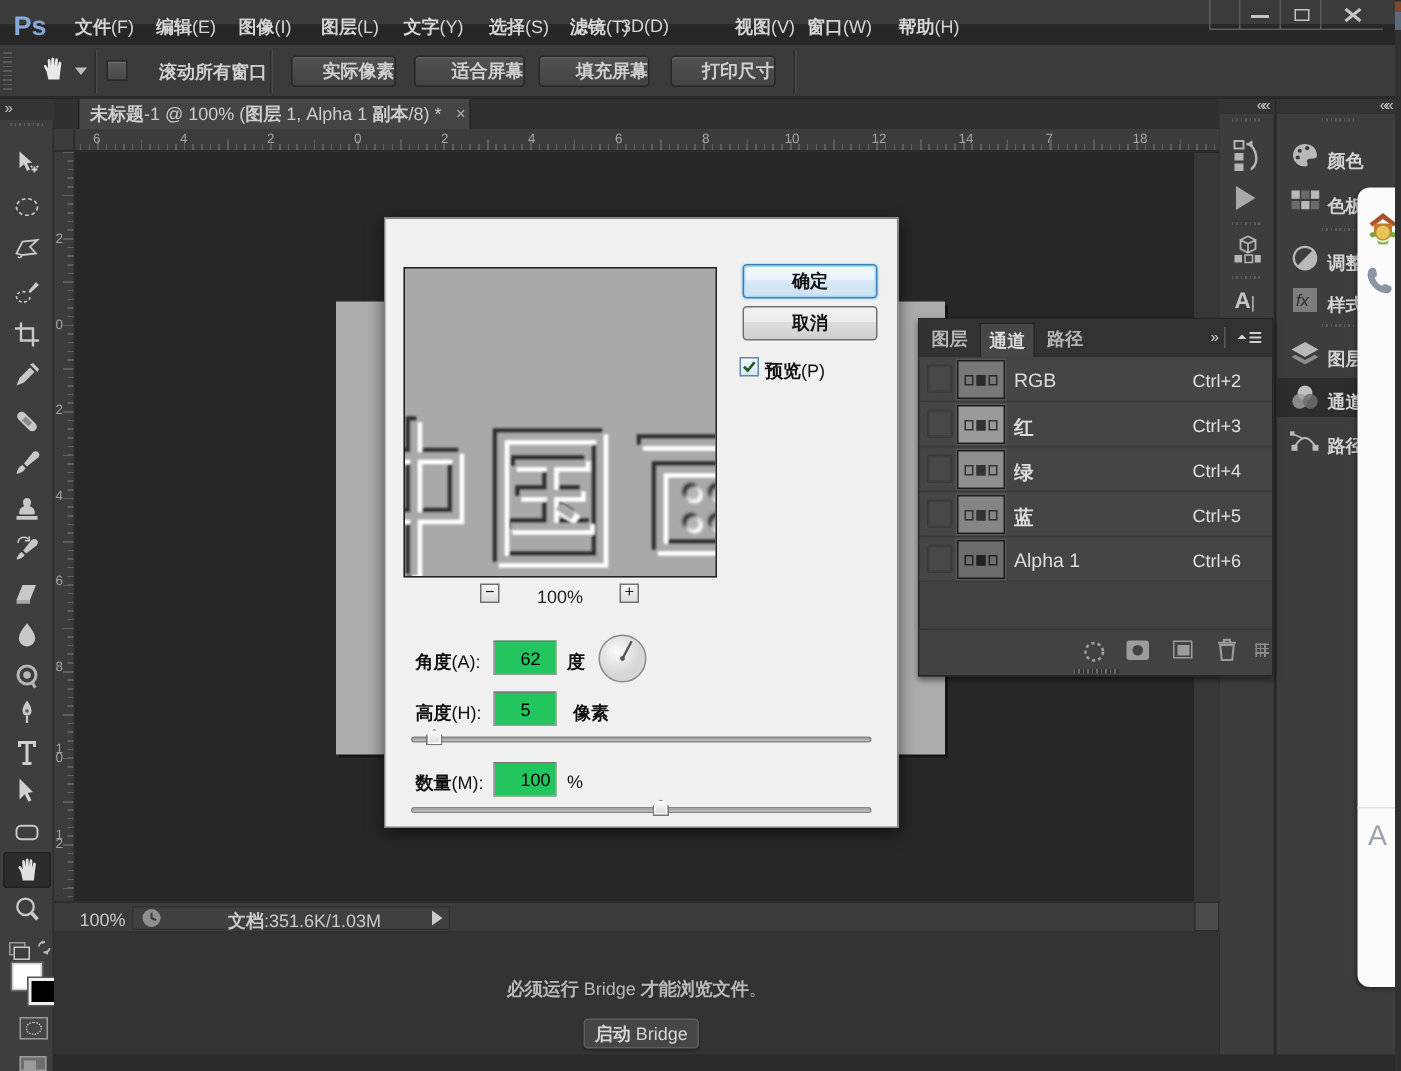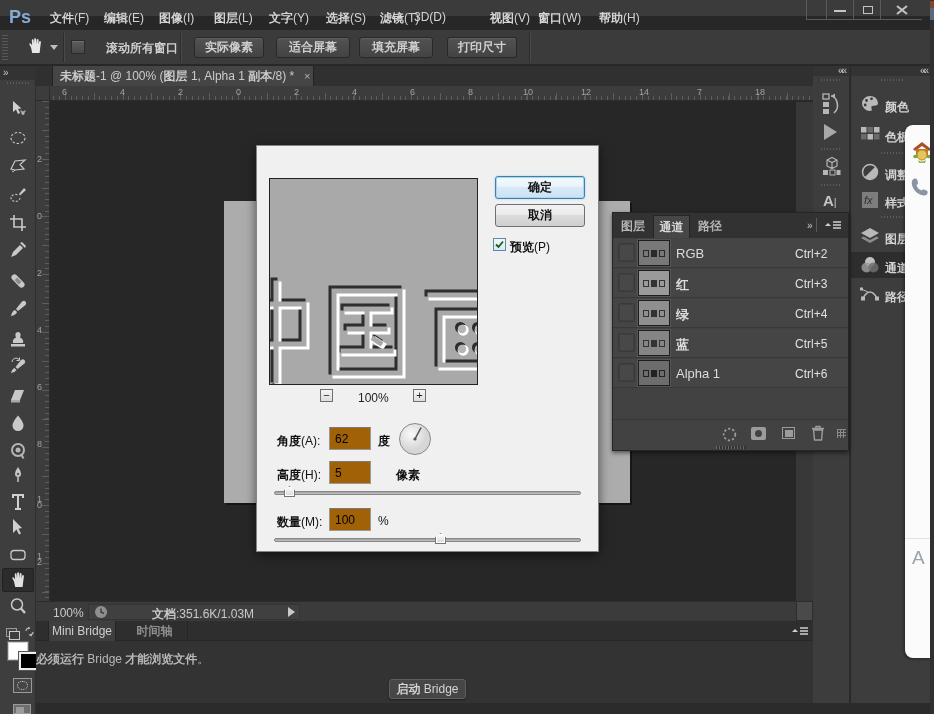--- a/index.html
+++ b/index.html
@@ -4,31 +4,31 @@
 *{margin:0;padding:0;box-sizing:border-box}
 html,body{width:934px;height:714px;overflow:hidden}
 body{position:relative;font-family:"Liberation Sans",sans-serif;background:#272727;font-size:12px}
 .abs{position:absolute}
 b{font-weight:bold}
 .mi{top:10px;color:#d4d4d4}
 .rn{top:1px;font-size:9px;color:#a2a2a2}
 .rv{left:1px;font-size:9px;color:#a2a2a2;line-height:6px}
 .ti{left:8px;width:20px;height:20px}
 .zbtn{width:13px;height:13px;border:1px solid #707070;background:linear-gradient(#f5f5f5,#ddd);font-size:11px;line-height:11px;text-align:center;color:#222}
-.fld{background:#a16207;border:1px solid #999;border-top-color:#7a7a7a;padding:4px 0 0 5px;color:#000}
+.fld{background:#22c55e;border:1px solid #999;border-top-color:#7a7a7a;padding:4px 0 0 17px;color:#000}
 .track{height:4px;background:linear-gradient(#9a9a9a,#c6c6c6);border:1px solid #888;border-radius:2px}
 .thumb{width:11px;height:11px;background:#f0f0f0;border:1px solid #777;clip-path:polygon(50% 0,100% 38%,100% 100%,0 100%,0 38%);box-shadow:inset 0 0 0 1px #fff;background:linear-gradient(#fdfdfd,#d8d8d8)}
 .crow{left:0;width:235px;height:29px;background:#454545;border-bottom:1px solid #393939;font-size:13px}
 .eyebox{position:absolute;left:5px;top:4px;width:17px;height:19px;background:#484848;border:1px solid #3a3a3a;border-radius:2px;box-shadow:inset 0 0 0 1px #404040}
 .thumb1{position:absolute;left:25px;top:1px;width:32px;height:26px;border:1px solid #1e1e1e;box-shadow:0 0 0 1px #555;overflow:hidden;text-align:center}
 .cname{position:absolute;left:63px;top:7px}
 .ckey{position:absolute;left:182px;top:8px;font-size:12px;color:#e0e0e0}
 .dki{left:9px;width:20px;height:20px}
 .dkt{left:34px;font-size:12px;color:#d2d2d2}
-.optbtn{position:absolute;top:7px;height:21px;border:1px solid #282828;border-radius:3px;background:linear-gradient(#525252,#434343);color:#cfcfcf;text-align:center;line-height:19px;font-size:12px;box-shadow:inset 0 1px 0 #5f5f5f}
+.optbtn{position:absolute;top:7px;height:21px;border:1px solid #282828;border-radius:3px;background:linear-gradient(#525252,#434343);color:#cfcfcf;text-align:right;line-height:19px;font-size:12px;box-shadow:inset 0 1px 0 #5f5f5f}
 svg{display:block}
 </style></head>
 <body>
 
 <div class="abs" id="menubar" style="left:0;top:0;width:934px;height:17px;background:#3b3b3b;border-bottom:1px solid #282828;color:#d4d4d4;font-size:12px">
  <div class="abs" style="left:9px;top:7px;font-size:18px;font-weight:bold;color:#84aad8;letter-spacing:0px">Ps</div>
  <div class="abs mi" style="left:50px"><b>文件</b>(F)</div>
  <div class="abs mi" style="left:104px"><b>编辑</b>(E)</div>
  <div class="abs mi" style="left:159px"><b>图像</b>(I)</div>
  <div class="abs mi" style="left:214px"><b>图层</b>(L)</div>
@@ -392,29 +392,21 @@
    <svg class="abs" style="left:198px;top:5px" width="14" height="16" viewBox="0 0 14 16">
         <path d="M1 3.5 h12 M5 3 v-1.5 h4 V3 M2.5 5 l1 10 h7 l1-10 Z" stroke="#9c9c9c" stroke-width="1.4" fill="none"></path>
         <path d="M5 7 v6 M7 7 v6 M9 7 v6" stroke="#424242" stroke-width="1"></path>
       </svg>
    <div class="abs" style="left:224px;top:9px;width:9px;height:9px;background:repeating-linear-gradient(90deg,#8a8a8a 0 1px,transparent 1px 3px),repeating-linear-gradient(#8a8a8a 0 1px,transparent 1px 3px)"></div>
    <div class="abs" style="left:103px;top:26px;width:30px;height:3px;background:repeating-linear-gradient(90deg,#6a6a6a 0 1px,#333 1px 3px)"></div>
  </div>
 </div>
 
 <div class="abs" id="minibridge" style="left:36px;top:621px;width:777px;height:93px;background:#333333;color:#c0c0c0">
- <div class="abs" style="left:0;top:0;width:777px;height:20px;background:#2e2e2e;border-bottom:1px solid #272727">
-   <div class="abs" style="left:12px;top:0;width:68px;height:20px;background:#3f3f3f;border-left:1px solid #252525;border-right:1px solid #252525;text-align:center;line-height:20px;color:#cfcfcf;font-size:12px">Mini Bridge</div>
-   <div class="abs" style="left:86px;top:0;width:66px;height:20px;border-right:1px solid #252525;text-align:center;line-height:20px;color:#8f8f8f;font-size:12px"><b>时间轴</b></div>
-   <svg class="abs" style="left:756px;top:6px" width="16" height="10" viewBox="0 0 16 10">
-        <path d="M0 4 l3 -3 l3 3 Z" fill="#cfcfcf" transform="translate(0 1)"></path>
-        <path d="M8 1 h8 M8 4 h8 M8 7 h8" stroke="#cfcfcf" stroke-width="1.4"></path>
-      </svg>
- </div>
- <div class="abs" style="left:0;top:30px;width:777px;text-align:left;font-size:12px;color:#b8b8b8"><b>必须运行</b> Bridge <b>才能浏览文件</b>。</div>
+ <div class="abs" style="left:0;top:30px;width:777px;text-align:center;font-size:12px;color:#b8b8b8"><b>必须运行</b> Bridge <b>才能浏览文件</b>。</div>
  <div class="abs" style="left:353px;top:58px;width:77px;height:20px;background:#464646;border:1px solid #5e5e5e;border-radius:3px;text-align:center;line-height:18px;font-size:12px;color:#d4d4d4;box-shadow:0 1px 2px rgba(0,0,0,.4)"><b>启动</b> Bridge</div>
 </div>
 
 <div class="abs" id="bottomstrip" style="left:36px;top:703px;width:898px;height:11px;background:#2b2b2b"></div>
 
 <div class="abs" id="whitepanel" style="left:905px;top:125px;width:25px;height:533px;background:#fbfbfb;border-radius:8px 0 0 8px;box-shadow:-1px 1px 3px rgba(0,0,0,.4)">
 
  <svg class="abs" style="left:6px;top:15px" width="22" height="24" viewBox="0 0 22 24">
    <path d="M2 9 L11 2 L20 9 L18 11 L11 6 L4 11 Z" fill="#a8502a"></path>
    <rect x="5" y="9" width="12" height="8" fill="#c8732f"></rect>
@@ -505,21 +497,21 @@
           <stop offset="1" stop-color="#d6d6d6"></stop>
         </radialGradient>
       </defs>
    <circle cx="17" cy="17" r="15.5" fill="url(#dg)" stroke="#8a8a8a"></circle>
    <line x1="17" y1="17" x2="23.1" y2="5.5" stroke="#555" stroke-width="1.6"></line>
    <circle cx="17" cy="17" r="1.6" fill="#555"></circle>
  </svg>
 
  <div class="abs" style="left:20px;top:321px"><b>高度</b>(H):</div>
  <div class="abs fld" style="left:72px;top:315px;width:42px;height:23px">5</div>
- <div class="abs" style="left:139px;top:321px"><b>像素</b></div>
+ <div class="abs" style="left:125px;top:321px"><b>像素</b></div>
  <div class="abs track" style="left:17px;top:345px;width:307px"></div>
  <div class="abs thumb" style="left:27px;top:340px"></div>
 
  <div class="abs" style="left:20px;top:368px"><b>数量</b>(M):</div>
  <div class="abs fld" style="left:72px;top:362px;width:42px;height:23px">100</div>
  <div class="abs" style="left:121px;top:368px">%</div>
  <div class="abs track" style="left:17px;top:392px;width:307px"></div>
  <div class="abs thumb" style="left:178px;top:387px"></div>
 </div>
 

